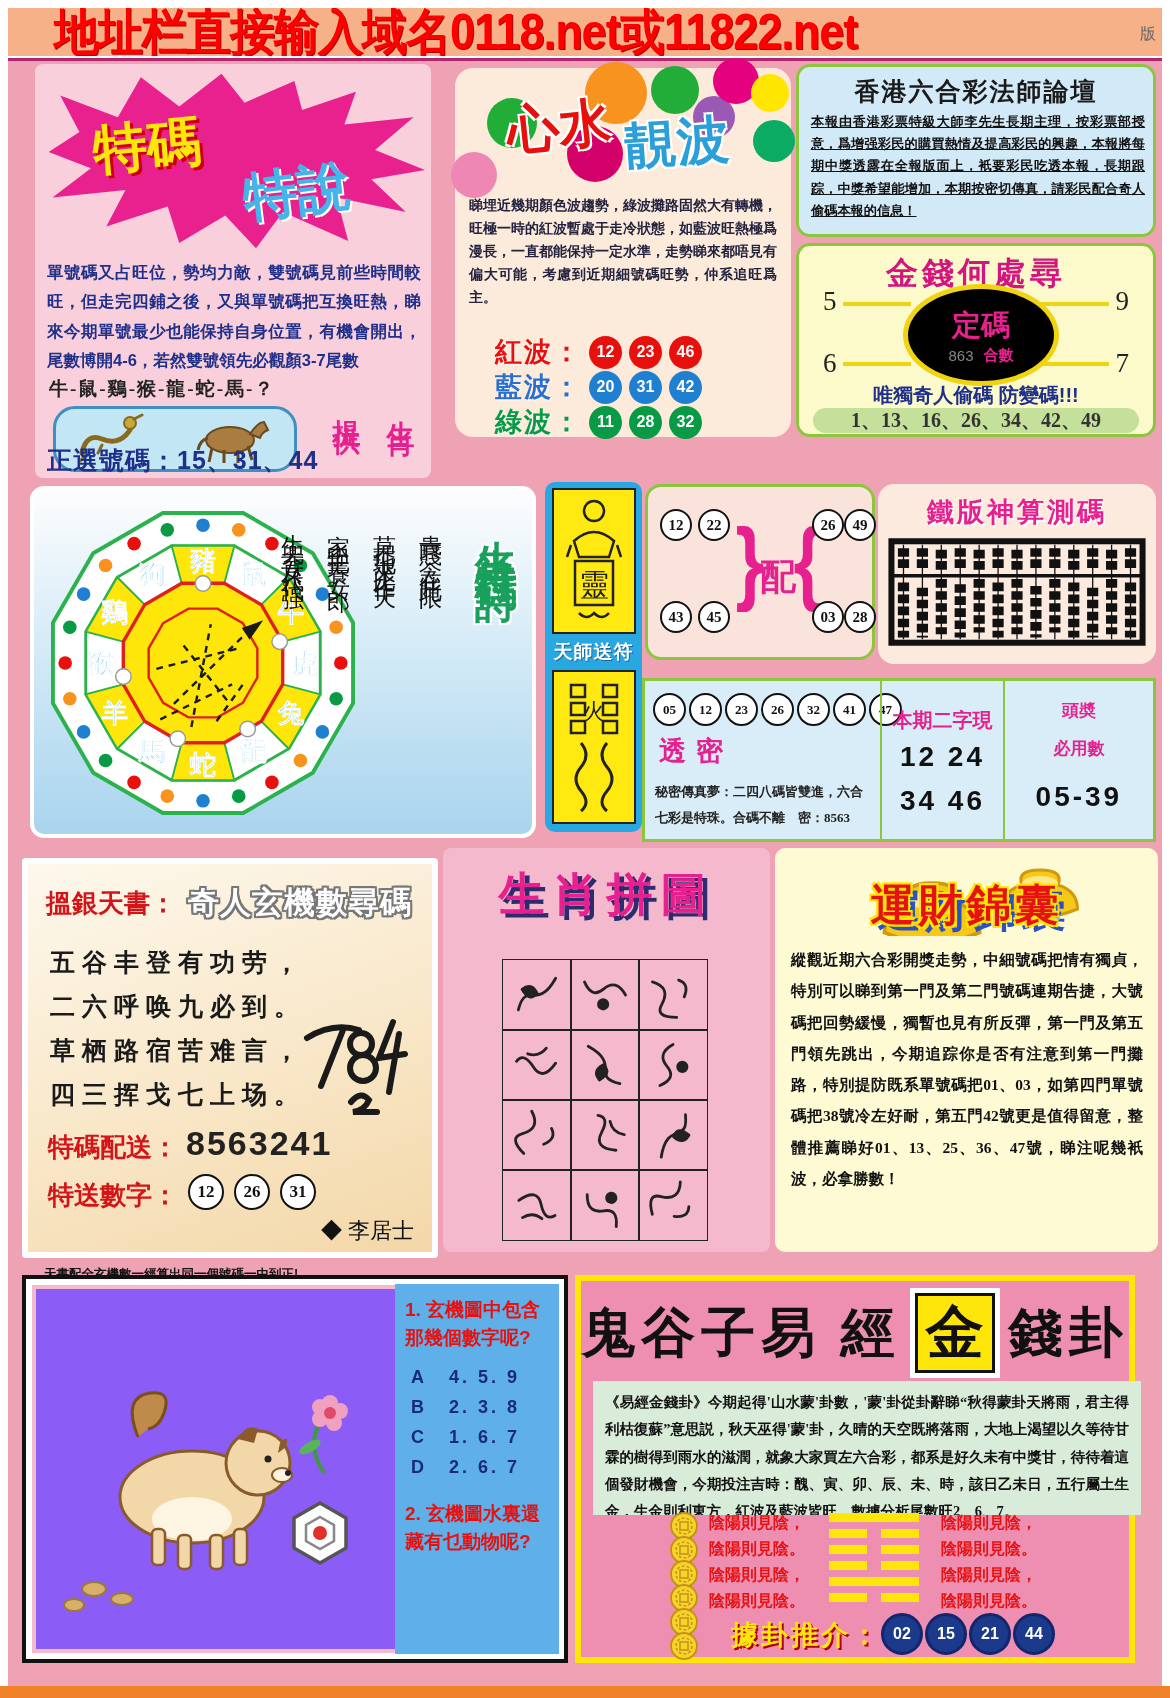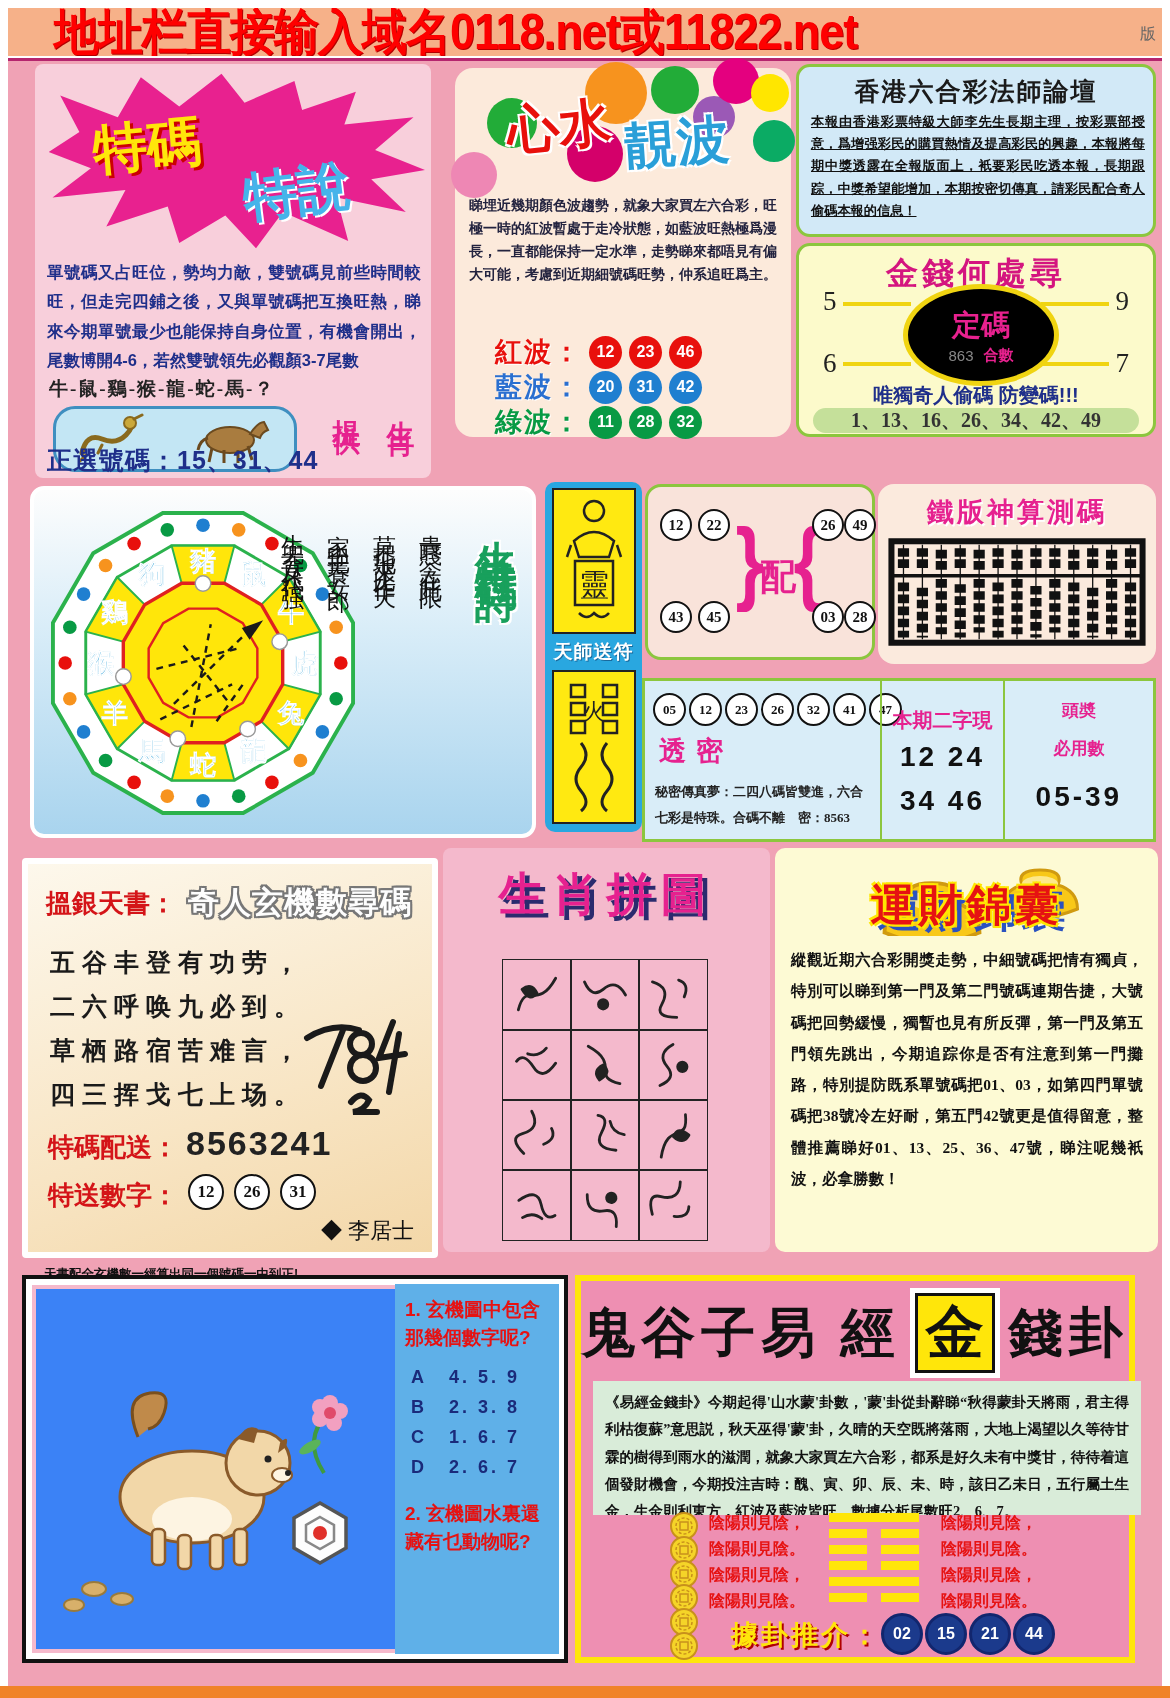--- a/index.html
+++ b/index.html
@@ -85,21 +85,21 @@
   .pintu{background:#f4b9cc;border-radius:8px;}
   .pintu-title{color:#e6218f;font-size:46px;font-weight:900;letter-spacing:8px;text-shadow:5px 4px 0 #2b2b6e;text-align:center;}
   .pz-grid{position:absolute;display:grid;grid-template-columns:repeat(3,68px);grid-auto-rows:70px;}
   .pz-cell{border:1.5px solid #222;margin:-0.75px;display:flex;align-items:center;justify-content:center;}
   .pz-cell svg{width:56px;height:56px;}
   
   .yuncai{background:#fdfad4;border-radius:10px;}
   .yc-title{color:#e61212;font-size:44px;font-weight:900;letter-spacing:4px;text-align:center;text-shadow:2px 2px 0 #ffe600,-2px -2px 0 #ffe600,2px -2px 0 #ffe600,-2px 2px 0 #ffe600,7px 6px 0 #2a52c0;}
   .yc-body{color:#111;font-size:15.5px;font-weight:600;line-height:2.02;text-align:justify;font-family:"Liberation Serif",serif;}
   
-  .bleft{border:4px solid #111;background:#3b82f6;box-shadow:inset 0 0 0 6px #fff,inset 0 0 0 10px #f5b9cc;}
+  .bleft{border:4px solid #111;background:#8b5cf6;box-shadow:inset 0 0 0 6px #fff,inset 0 0 0 10px #f5b9cc;}
   .quiz{position:absolute;background:#5fb0e8;padding:12px 10px;box-sizing:border-box;}
   .quiz-q{color:#e61212;font-weight:900;font-size:19px;line-height:1.45;}
   .quiz-opt{display:flex;color:#1a2a7a;font-weight:900;font-size:18px;margin:9px 0 0 6px;gap:22px;letter-spacing:3px;}
   
   .guigu{border:6px solid #ffe60a;background:#ee8fb2;}
   .gg-title{display:flex;align-items:center;justify-content:center;gap:14px;}
   .gg-black{color:#111;font-size:54px;font-weight:900;font-family:"Liberation Serif",serif;letter-spacing:6px;}
   .gg-gold{width:74px;height:74px;background:#ffe60a;border:3px solid #111;box-shadow:0 0 0 5px #fff;display:flex;align-items:center;justify-content:center;color:#111;font-size:58px;font-weight:900;font-family:"Liberation Serif",serif;}
   .gg-body{position:absolute;background:#d9ecd9;color:#111;font-size:14.5px;font-weight:bold;line-height:1.88;text-align:justify;font-family:"Liberation Serif",serif;padding:8px 12px;}
   .yin{position:absolute;color:#e61212;font-weight:900;font-size:16px;white-space:nowrap;}
@@ -153,21 +153,21 @@
       <div class="bubble" style="left:-4px;top:84px;width:46px;height:46px;background:#ee87b4;"></div>
       <div class="bubble" style="left:112px;top:58px;width:56px;height:56px;background:#d4006a;"></div>
       <div class="bubble" style="left:196px;top:-2px;width:48px;height:48px;background:#22ac38;"></div>
       <div class="bubble" style="left:238px;top:28px;width:42px;height:42px;background:#9b59b6;"></div>
       <div class="bubble" style="left:258px;top:-10px;width:46px;height:46px;background:#e4007f;"></div>
       <div class="bubble" style="left:296px;top:6px;width:38px;height:38px;background:#ffe600;"></div>
       <div class="bubble" style="left:298px;top:52px;width:42px;height:42px;background:#0bab64;"></div>
     </div>
     <div class="abs" style="left:52px;top:24px;"><span class="xs-t1">心水</span></div>
     <div class="abs" style="left:170px;top:40px;"><span class="xs-t2">靚波</span></div>
-    <div class="abs xs-body" style="left:14px;top:126px;width:308px;">睇埋近幾期顏色波趨勢，就象大家買左六合彩，旺極一時的紅波暫處于走冷狀態，如藍波旺熱極爲漫長，一直都能保持一定水準，走勢睇來都唔見有偏大可能，考慮到近期細號碼旺勢，仲系追旺爲主。</div>
+    <div class="abs xs-body" style="left:14px;top:126px;width:308px;">睇埋近幾期顏色波趨勢，綠波攤路固然大有轉機，旺極一時的紅波暫處于走冷狀態，如藍波旺熱極爲漫長，一直都能保持一定水準，走勢睇來都唔見有偏大可能，考慮到近期細號碼旺勢，仲系追旺爲主。</div>
     <div class="wave-row" style="left:40px;top:266px;">
       <span class="wave-label wl-red">紅波：</span>
       <span class="ball b-red">12</span>
       <span class="ball b-red">23</span>
       <span class="ball b-red">46</span>
     </div>
     <div class="wave-row" style="left:40px;top:301px;">
       <span class="wave-label wl-blue">藍波：</span>
       <span class="ball b-blue">20</span>
       <span class="ball b-blue">31</span>

